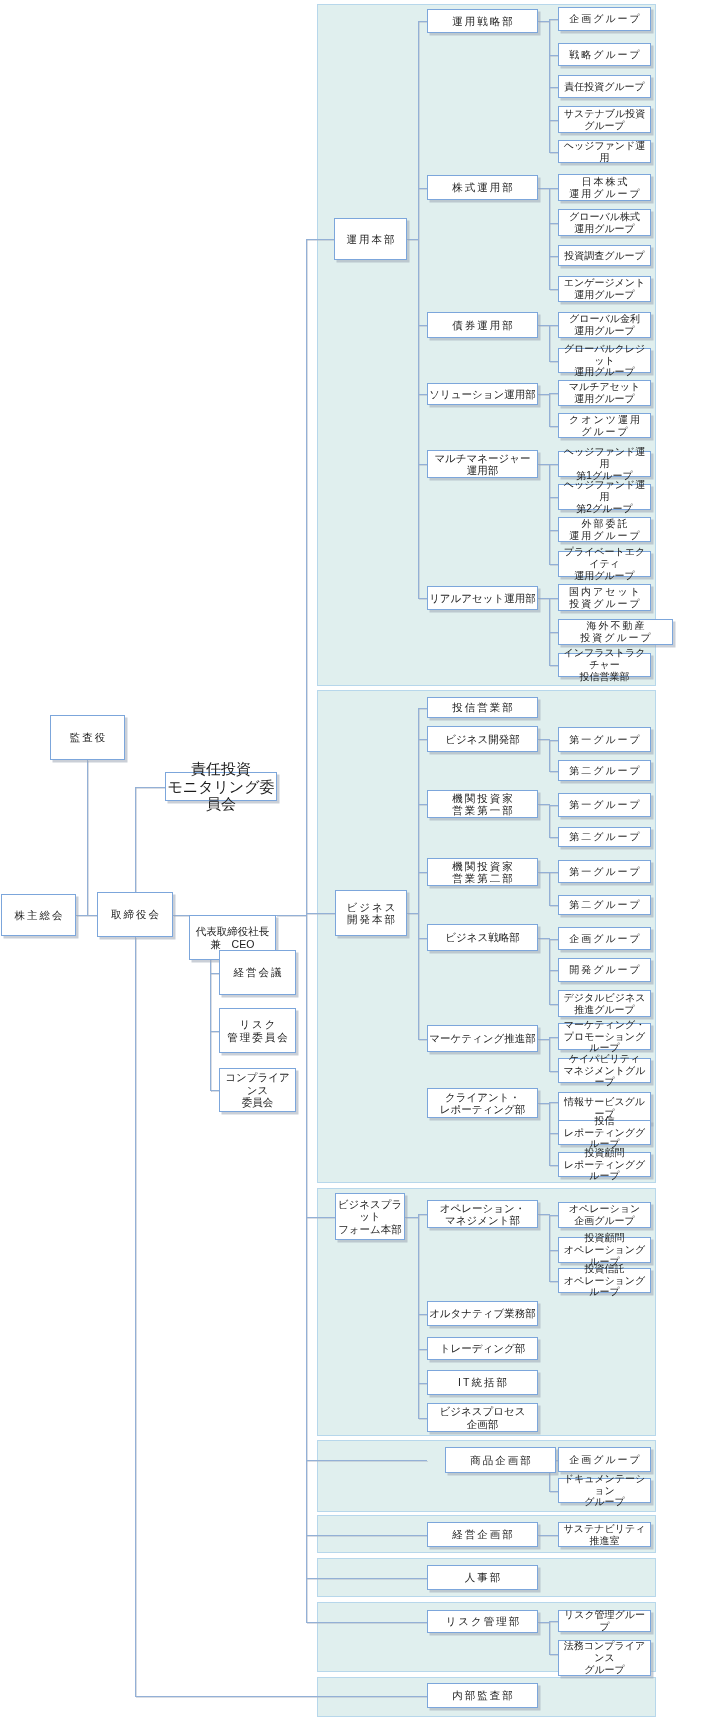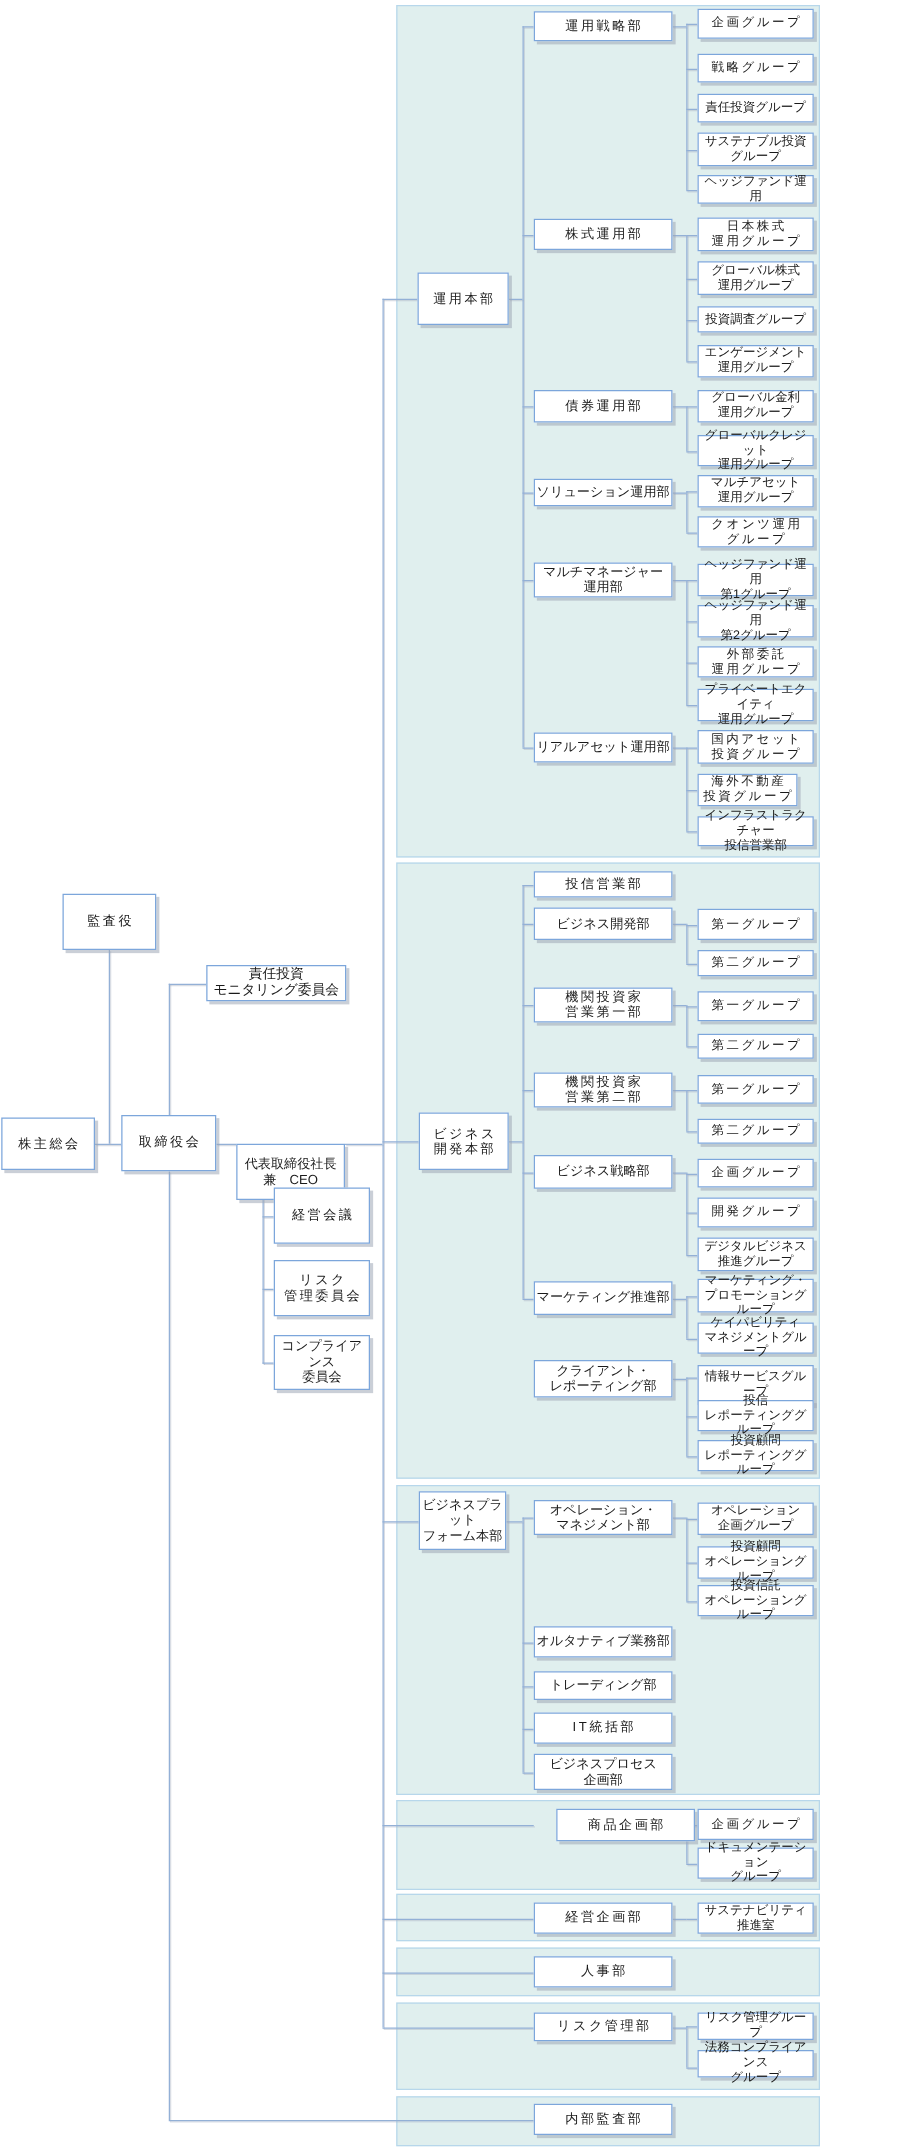--- a/index.html
+++ b/index.html
@@ -13,21 +13,21 @@
   .panel{position:absolute;background:var(--panel-fill);border:1px solid var(--panel-border);
          box-sizing:border-box;z-index:0;}
   .ln{position:absolute;background:var(--connector);z-index:1;
       box-shadow:1px 1px 0 rgba(170,180,195,.45);}
   .box{position:absolute;background:#ffffff;border:1px solid var(--box-border);
        box-shadow:2.5px 2.5px 0 rgba(158,168,182,.55);
        display:flex;align-items:center;justify-content:center;text-align:center;
        white-space:pre-line;line-height:1.18;box-sizing:border-box;z-index:2;}
   .dept,.hub,.left{font-size:10.5px;}
   .group{font-size:10px;}
-  .small{font-size:11px;font-family:Liberation Mono, monospace;}
+  .small{font-size:15px;}
   .sp{letter-spacing:2px;padding-left:2px;}
 </style>
 </head>
 <body>
 
 <div id="stage">
     <div class="panel" style="left: 317px; top: 4px; width: 339px; height: 682px;"></div>
     <div class="panel" style="left: 317px; top: 690px; width: 339px; height: 493px;"></div>
     <div class="panel" style="left: 317px; top: 1188px; width: 339px; height: 248px;"></div>
     <div class="panel" style="left: 317px; top: 1440px; width: 339px; height: 72px;"></div>
@@ -121,21 +121,21 @@
     <div class="box group" style="left: 558px; top: 551px; width: 93px; height: 26px;">プライベートエクイティ
 運用グループ</div>
     <div class="box dept" style="left: 427px; top: 586px; width: 111px; height: 24px;">リアルアセット運用部</div>
     <div class="ln" style="left: 538px; top: 598px; width: 11px; height: 1px;"></div>
     <div class="ln" style="left: 549px; top: 598px; width: 1px; height: 67px;"></div>
     <div class="ln" style="left: 549px; top: 598px; width: 9px; height: 1px;"></div>
     <div class="ln" style="left: 549px; top: 632px; width: 9px; height: 1px;"></div>
     <div class="ln" style="left: 549px; top: 665px; width: 9px; height: 1px;"></div>
     <div class="box group sp" style="left: 558px; top: 584px; width: 93px; height: 27px;">国内アセット
 投資グループ</div>
-    <div class="box group sp" style="left: 558px; top: 619px; width: 80px; height: 26px;">海外不動産
+    <div class="box group sp" style="left: 558px; top: 619px; width: 115px; height: 26px;">海外不動産
 投資グループ</div>
     <div class="box group" style="left: 558px; top: 653px; width: 93px; height: 24px;">インフラストラクチャー
 投信営業部</div>
     <div class="ln" style="left: 306px; top: 913px; width: 29px; height: 1px;"></div>
     <div class="ln" style="left: 407px; top: 913px; width: 11px; height: 1px;"></div>
     <div class="box hub sp" style="left: 335px; top: 890px; width: 72px; height: 46px;">ビジネス
 開発本部</div>
     <div class="ln" style="left: 418px; top: 708px; width: 1px; height: 331px;"></div>
     <div class="ln" style="left: 418px; top: 708px; width: 9px; height: 1px;"></div>
     <div class="ln" style="left: 418px; top: 739px; width: 9px; height: 1px;"></div>
@@ -243,21 +243,21 @@
 推進室</div>
     <div class="ln" style="left: 306px; top: 1578px; width: 121px; height: 1px;"></div>
     <div class="box dept sp" style="left: 427px; top: 1565px; width: 111px; height: 25px;">人事部</div>
     <div class="ln" style="left: 306px; top: 1622px; width: 121px; height: 1px;"></div>
     <div class="box dept sp" style="left: 427px; top: 1610px; width: 111px; height: 23px;">リスク管理部</div>
     <div class="ln" style="left: 538px; top: 1622px; width: 11px; height: 1px;"></div>
     <div class="ln" style="left: 549px; top: 1621px; width: 1px; height: 33px;"></div>
     <div class="ln" style="left: 549px; top: 1621px; width: 9px; height: 1px;"></div>
     <div class="ln" style="left: 549px; top: 1654px; width: 9px; height: 1px;"></div>
     <div class="box group" style="left: 558px; top: 1610px; width: 93px; height: 22px;">リスク管理グループ</div>
-    <div class="box group" style="left: 558px; top: 1640px; width: 93px; height: 22px;">法務コンプライアンス
+    <div class="box group" style="left: 558px; top: 1640px; width: 93px; height: 36px;">法務コンプライアンス
 グループ</div>
     <div class="box dept sp" style="left: 427px; top: 1683px; width: 111px; height: 25px;">内部監査部</div>
     <div class="box left sp" style="left: 1px; top: 894px; width: 75px; height: 42px;">株主総会</div>
     <div class="box left sp" style="left: 50px; top: 715px; width: 75px; height: 45px;">監査役</div>
     <div class="box left sp" style="left: 97px; top: 892px; width: 76px; height: 45px;">取締役会</div>
     <div class="box left" style="left: 189px; top: 892px; width: 87px; height: 45px; margin-top: 23px;">代表取締役社長
 兼　CEO</div>
     <div class="box left small" style="left: 165px; top: 772px; width: 112px; height: 29px;">責任投資
 モニタリング委員会</div>
     <div class="box left sp" style="left: 219px; top: 950px; width: 77px; height: 45px;">経営会議</div>

